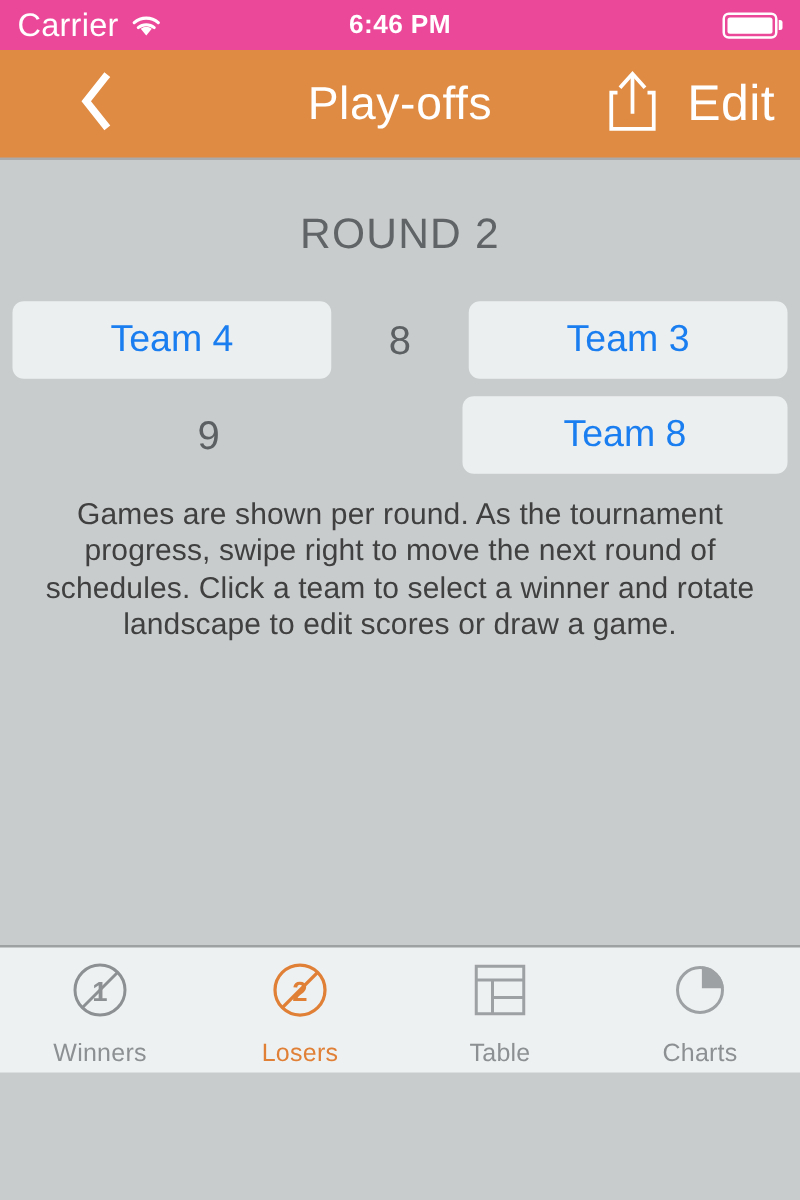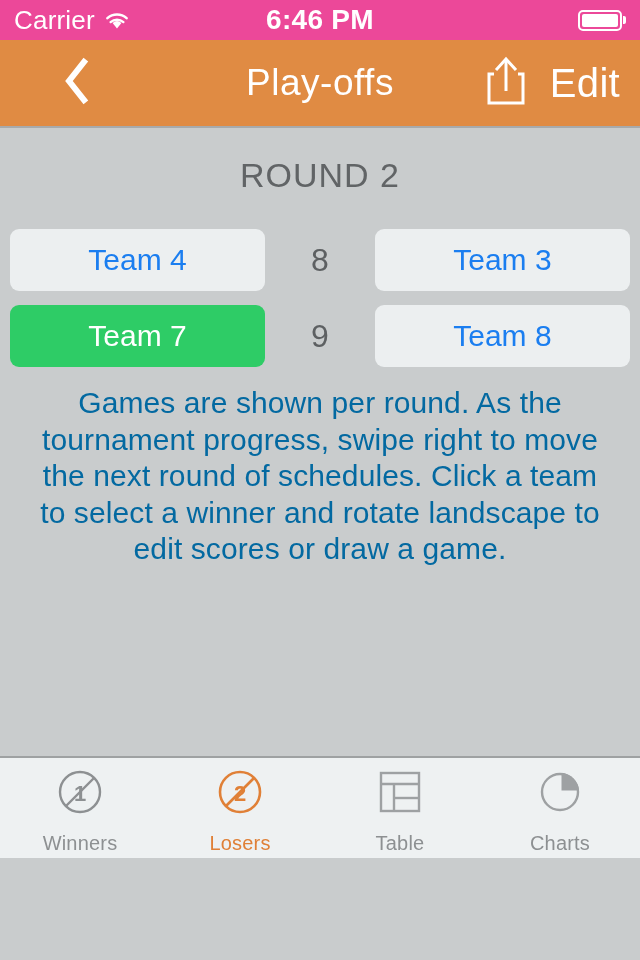--- a/index.html
+++ b/index.html
@@ -15,21 +15,21 @@
   
   .statusbar{
     height:40px; background:#ec4899; color:#fff;
     display:flex; align-items:center; padding:0 14px;
     position:relative;
   }
   .carrier{ font-size:26px; letter-spacing:.2px; font-weight:400; }
   .wifi-icon{ margin-left:9px; display:flex; align-items:flex-end; }
   .clock{
     position:absolute; left:0; right:0; text-align:center;
-    font-size:28px; font-weight:600; letter-spacing:.3px;
+    font-size:21px; font-weight:600; letter-spacing:.3px;
     pointer-events:none;
   }
   .battery{ margin-left:auto; display:flex; align-items:center; }
   .batt-body{
     width:44px; height:21px; border:2px solid #fff; border-radius:5px;
     padding:2px; display:flex;
   }
   .batt-fill{ flex:1; background:#fff; border-radius:2px; }
   .batt-cap{
     width:3px; height:8px; background:#fff; border-radius:0 2px 2px 0;
@@ -58,21 +58,21 @@
   }
   .share-btn{ cursor:pointer; display:flex; align-items:center; }
   .edit-btn{
     font-size:40px; font-weight:300; cursor:pointer; letter-spacing:.3px;
   }
 
   
   .content{ position:relative; height:730px; }
   .round-title{
     text-align:center; font-size:34px; font-weight:300;
-    color:#616466; letter-spacing:1px; padding-top:28px;
+    color:#616466; letter-spacing:1px; padding-top:40px;
   }
 
   .matches{ margin-top:34px; }
   .match-row{
     display:flex; align-items:center;
     padding:0 10px; margin-bottom:14px;gap:46px;
   }
   .team-btn{
     width:260px; height:62px; border-radius:9px;
     display:flex; align-items:center; justify-content:center;
@@ -80,22 +80,22 @@
     background:#eceff0; color:#1b7ef0;
   }
   .team-btn.winner{ background:#2ecc66; color:#ffffff; }
   .score{
     flex:1; text-align:center; font-size:32px;
     font-weight:400; color:#5d6062;
   }
 
   .description{
     margin:18px 26px 0; text-align:center;
-    font-size:30px; line-height:1.22; font-weight:300;
-    color:#0369a1; letter-spacing:.1px;
+    font-size:24px; line-height:1.22; font-weight:300;
+    color:#404040; letter-spacing:.1px;
   }
 
   
   .page-dots{
     position:absolute; left:0; right:0; bottom:38px;
     display:flex; justify-content:center; gap:21px;
   }
   .dot{ width:15px; height:15px; border-radius:50%; background:#adb0b1; cursor:pointer; }
   .dot.active{ background:#161616; }
 
@@ -169,21 +169,20 @@
 
     <div class="matches">
 
       <div class="match-row">
         <div class="team-btn">Team 4</div>
         <div class="score">8</div>
         <div class="team-btn">Team 3</div>
       </div>
 
       <div class="match-row">
-        <div class="team-btn winner">Team 7</div>
         <div class="score">9</div>
         <div class="team-btn">Team 8</div>
       </div>
 
     </div>
 
     <div class="description">Games are shown per round. As the tournament progress, swipe right to move the next round of schedules. Click a team to select a winner and rotate landscape to edit scores or draw a game.</div>
 
     <div class="page-dots">
       <span class="dot active"></span>

